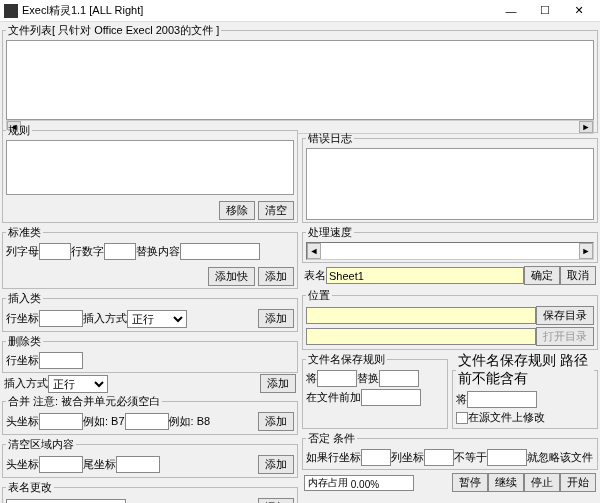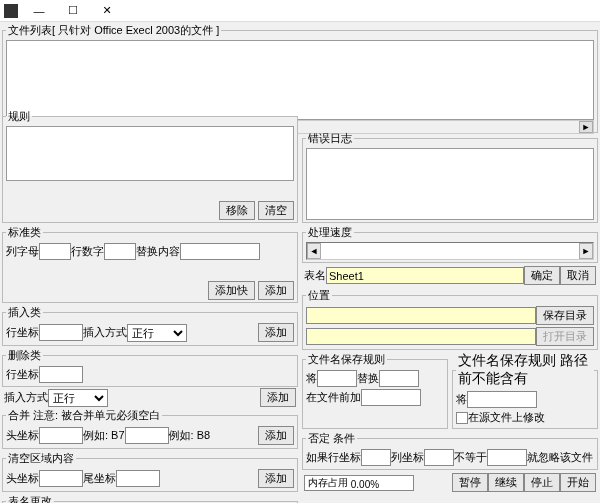--- a/index.html
+++ b/index.html
@@ -12,21 +12,21 @@
 .content { padding: 0; display: flex; flex-direction: column; height: calc(503px - 22px); }
 fieldset { border: 1px solid #bbb; margin: 1px 2px; padding: 2px 3px; background: #f0f0f0; }
 legend { font-size: 11px; padding: 0 2px; }
 .toprow { height: 110px; }
 .listbox { width: 100%; height: 80px; background: #fff; border: 1px solid #999; }
 .scrollbar { height: 14px; background: #f0f0f0; border: 1px solid #ccc; display: flex; align-items: center; }
 .scrollbar .arrow { width: 14px; height: 12px; background: #e0e0e0; border: 1px solid #aaa; display: flex; align-items: center; justify-content: center; font-size: 9px; }
 .midrow { display: flex; height: 90px; align-items: flex-end; }
 .midrow > div { flex: 1; }
 .ruleslist { width: 100%; height: 55px; background: #fff; border: 1px solid #999; }
-.btnrow { text-align: right; padding-top: 20px; }
+.btnrow { text-align: right; padding-top: 6px; }
 .btn { display: inline-block; min-width: 36px; height: 19px; border: 1px solid #888; background: #e8e8e8; font-size: 11px; padding: 1px 6px; cursor: pointer; text-align: center; line-height: 15px; }
 input[type=text] { height: 17px; border: 1px solid #888; background: #fff; font-size: 11px; padding: 0 2px; }
 input.yellow { background: #ffffcc; }
 select { height: 18px; border: 1px solid #888; background: #fff; font-size: 11px; }
 .columns { display: flex; flex: 1; overflow: hidden; }
 .col { flex: 1; display: flex; flex-direction: column; }
 .row { display: flex; align-items: center; gap: 0; padding: 1px 0; }
 .label { font-size: 11px; white-space: nowrap; }
 .spacer { flex: 1; }
 .sliderbox { border: 1px inset #ccc; height: 18px; background: #fff; display: flex; align-items: center; }
@@ -34,20 +34,21 @@
 .sliderbox .track { flex: 1; height: 12px; }
 .checkbox { width:12px; height:12px; border:1px solid #888; background:#fff; display:inline-block; vertical-align:middle; }
 .disabled-btn { color:#999; }
 .memory-bar { border:1px solid #888; height:16px; background:#fff; display:flex; align-items:flex-end; padding:0 3px; font-size:10px; }
 </style>
 </head>
 <body>
 
 <div class="titlebar">
   <div class="icon"></div>
+  <div class="title">Execl精灵1.1   [ALL Right]</div>
   <div class="winbtns">
     <div>—</div>
     <div>☐</div>
     <div>✕</div>
   </div>
 </div>
 
 <div class="content">
 
   <fieldset class="toprow">

